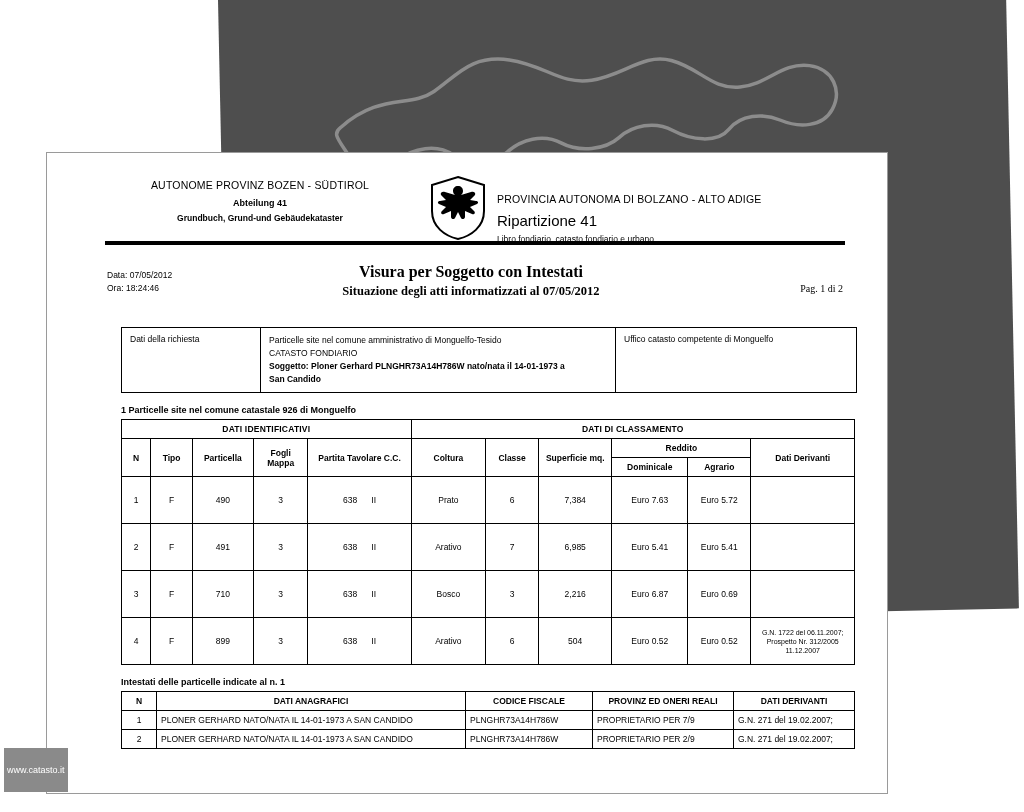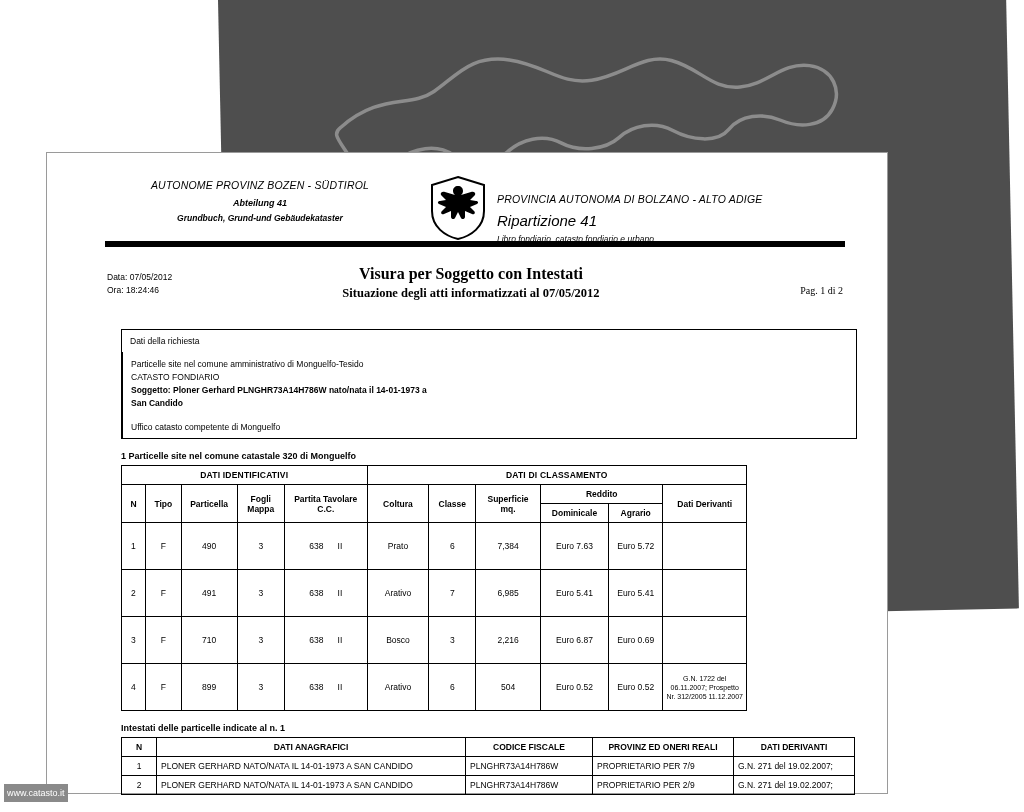--- a/index.html
+++ b/index.html
@@ -53,24 +53,23 @@
     left: 36px;
     top: 16px;
     width: 776px;
     height: 608px;
   }
 
   
   .doc-header {
     position: relative;
     height: 62px;
-    border-bottom: 6px solid #000000;
+    border-bottom: 4px solid #000000;
     width: 740px;
     margin: 10px 0 0 22px;
-    font-style: italic;
   }
   .hdr-left {
     position: absolute;
     left: 0;
     top: 0;
     width: 310px;
     text-align: center;
   }
   .hdr-right {
     position: absolute;
@@ -153,40 +152,39 @@
 
   
   .req-box {
     margin: 12px 0 0 38px;
     width: 734px;
     border: 1px solid #000;
     display: flex;
     font-size: 8.5px;
     color: #000;
     min-height: 56px;
-    flex-direction: column;
   }
   .req-c1 { width: 124px; padding: 6px 6px 6px 8px; }
   .req-c2 { width: 340px; padding: 6px 6px 6px 8px; border-left: 1px solid #000; line-height: 13px;}
   .req-c3 { flex: 1; padding: 6px 6px 6px 8px; border-left: 1px solid #000; }
   .bold { font-weight: bold; }
 
   
   .section-caption {
     margin: 12px 0 4px 38px;
     font-size: 9px;
     font-weight: bold;
     color: #000;
   }
 
   
   table.grid {
     margin-left: 38px;
     border-collapse: collapse;
-    width: 626px;
+    width: 734px;
     font-size: 8.5px;
     color: #000;
   }
   table.grid th, table.grid td {
     border: 1px solid #000;
     padding: 2px 3px;
     text-align: center;
     vertical-align: middle;
   }
   table.grid th {
@@ -212,25 +210,25 @@
     vertical-align: middle;
   }
   table.grid2 th { text-align: center; font-weight: bold; }
   table.grid2 td.c { text-align: center; }
   table.grid2 td.l { text-align: left; }
 
   
   .watermark {
     position: absolute;
     left: 4px;
-    bottom: 10px;
+    bottom: 20px;
     font-size: 9px;
     color: #ffffff;
     background: #8a8a8a;
-    padding: 4px 3px;
+    padding: 17px 3px;
     font-family: "Liberation Sans", sans-serif;
   }
   .derive-small { font-size: 7px; line-height: 9px; text-align: left; padding-left: 4px; }
 </style>
 </head>
 <body>
 
 <div id="stage">
 
   <div class="backsheet">
@@ -295,21 +293,21 @@
         <div class="req-c1">Dati della richiesta</div>
         <div class="req-c2">
           <div>Particelle site nel comune amministrativo di Monguelfo-Tesido</div>
           <div>CATASTO FONDIARIO</div>
           <div class="bold">Soggetto: Ploner Gerhard PLNGHR73A14H786W nato/nata il 14-01-1973 a</div>
           <div class="bold">San Candido</div>
         </div>
         <div class="req-c3">Uffico catasto competente di Monguelfo</div>
       </div>
 
-      <div class="section-caption">1 Particelle site nel comune catastale 320 di Monguelfo</div>
+      <div class="section-caption">1 Particelle site nel comune catastale 926 di Monguelfo</div>
 
       <table class="grid">
         <thead>
           <tr>
             <th colspan="5" class="grp-head">DATI IDENTIFICATIVI</th>
             <th colspan="6" class="grp-head">DATI DI CLASSAMENTO</th>
           </tr>
           <tr>
             <th rowspan="2" style="width:26px">N</th>
             <th rowspan="2" style="width:38px">Tipo</th>

